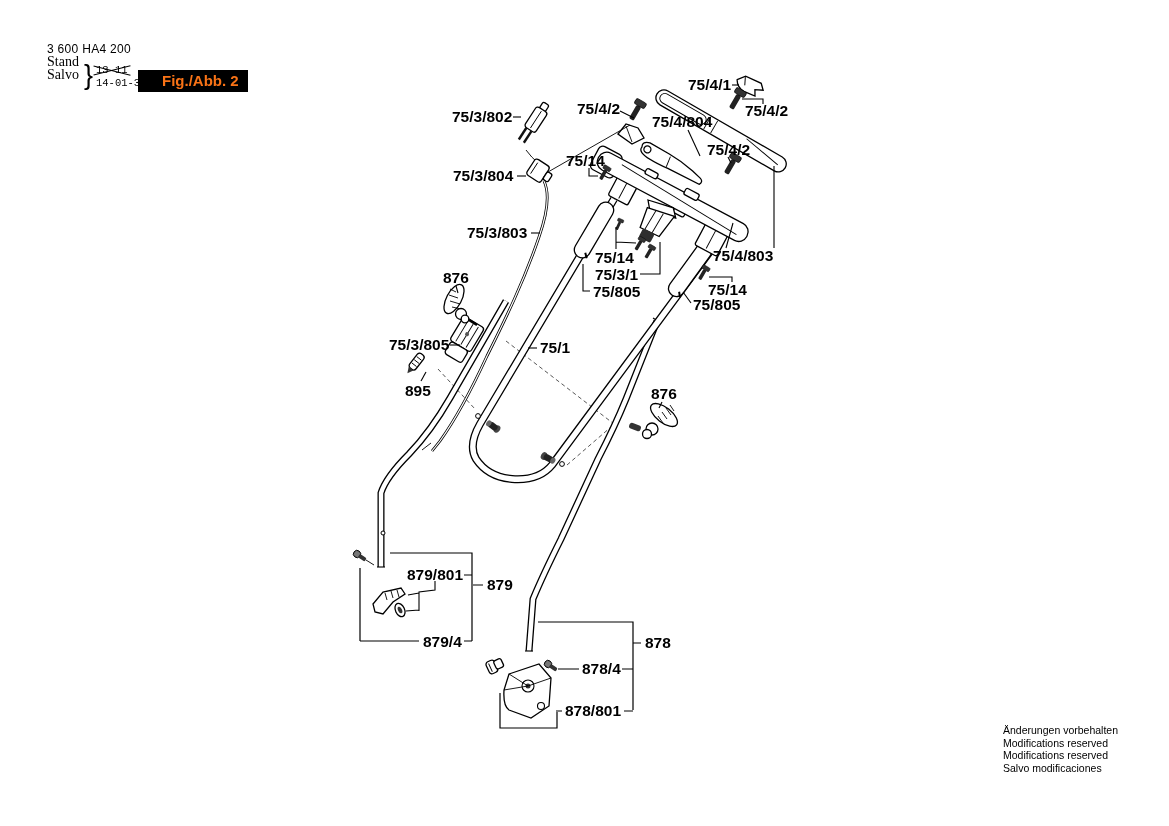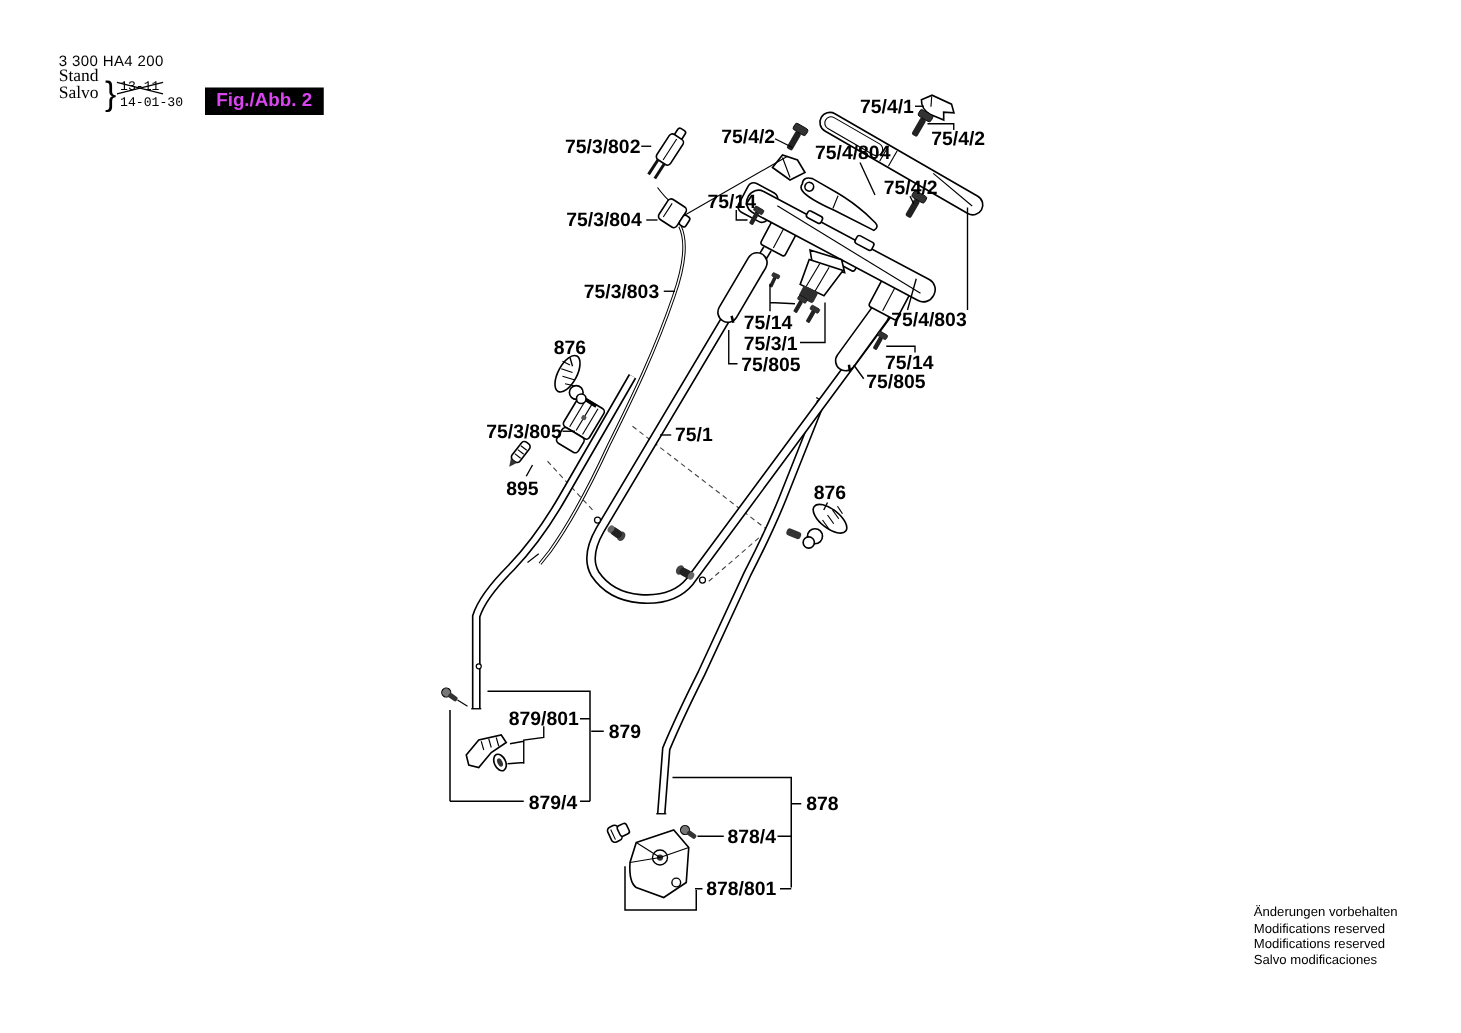--- a/index.html
+++ b/index.html
@@ -7,36 +7,36 @@
          font-family:"Liberation Sans",sans-serif;color:#000;}
   .hdr-partnum{position:absolute;left:47px;top:42px;font-size:12px;letter-spacing:.3px;}
   .hdr-rev{position:absolute;left:47px;top:56px;font-size:14px;line-height:12.5px;font-family:Liberation Serif, serif;}
   .hdr-brace{position:absolute;left:84px;top:60px;font-size:27px;font-weight:300;}
   .hdr-values{position:absolute;left:96px;top:64px;font-size:10.5px;line-height:12.5px;font-family:Liberation Mono, monospace;}
   .struck{position:relative;display:inline-block;}
   .struck::before,.struck::after{content:"";position:absolute;left:-3px;right:-3px;top:50%;
      border-top:1.4px solid #000;}
   .struck::before{transform:rotate(14deg);}
   .struck::after{transform:rotate(-14deg);}
-  .fig-tag{position:absolute;left:164px;top:70px;background:#000;color:#d946ef;
-     font-size:15px;font-weight:bold;padding:2px 9px 3px 9px;}
+  .fig-tag{position:absolute;left:138px;top:70px;background:#000;color:#f97316;
+     font-size:15px;font-weight:bold;padding:2px 9px 3px 24px;}
   .notice{position:absolute;left:983px;top:724px;font-size:10.5px;line-height:12.6px;margin-left:20px;}
   svg text.plabel{font-family:"Liberation Sans",sans-serif;font-weight:bold;font-size:15.5px;fill:#000;}
   svg .ln{stroke:#000;stroke-width:1.1;fill:none;}
   svg .bk{stroke:#000;stroke-width:1.2;fill:none;}
   svg .part{fill:#fff;stroke:#000;stroke-width:1.3;}
   svg .thin{stroke:#000;stroke-width:0.9;fill:none;}
   svg .dash{stroke:#444;stroke-width:0.9;fill:none;stroke-dasharray:4 3;}
 </style>
 </head>
 <body>
 
 <div class="stage">
 
-  <div class="hdr-partnum">3 300 HA4 200</div>
+  <div class="hdr-partnum">3 600 HA4 200</div>
   <div class="hdr-rev">
     <div>Stand</div>
     <div>Salvo</div>
   </div>
   <div class="hdr-brace">}</div>
   <div class="hdr-values">
     <div><span class="struck">13-11</span></div>
     <div>14-01-30</div>
   </div>
   <div class="fig-tag">Fig./Abb. 2</div>

